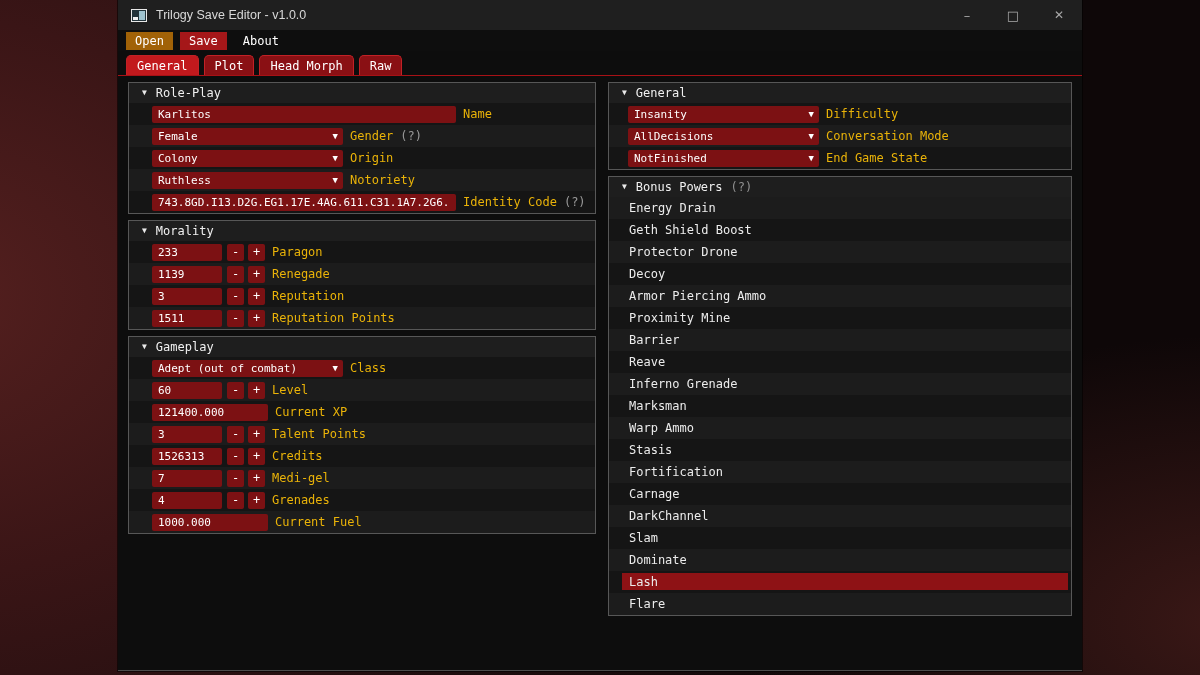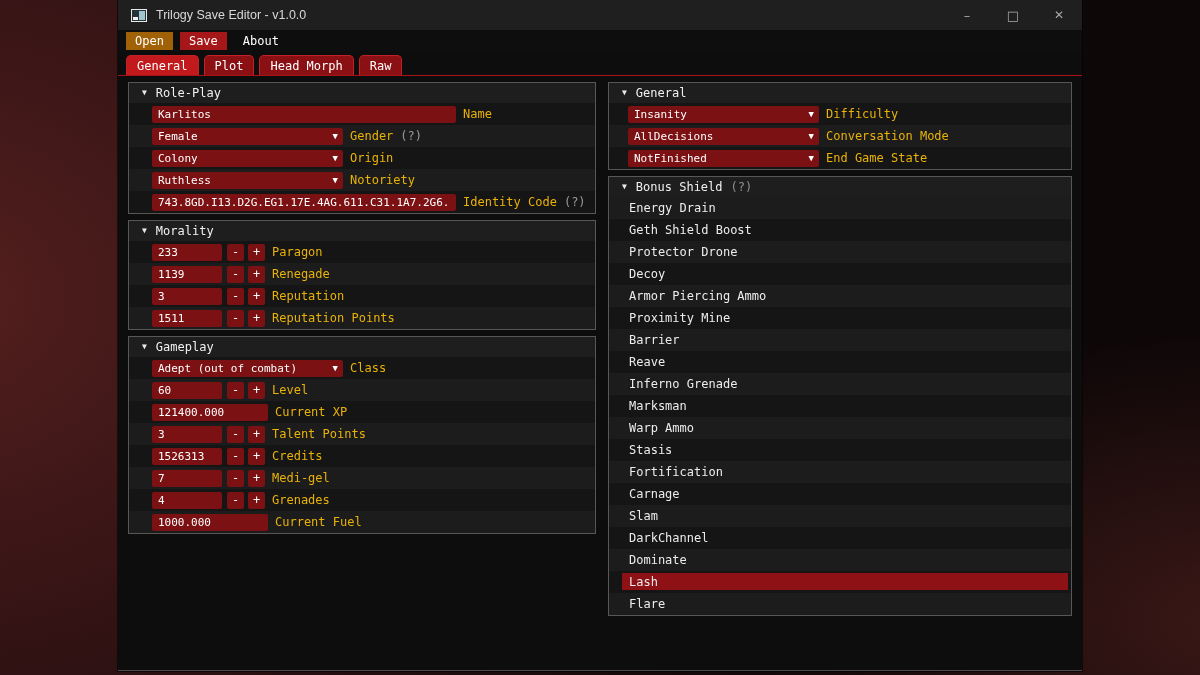--- a/index.html
+++ b/index.html
@@ -369,21 +369,21 @@
 
               <span class="flabel">End Game State</span>
 
             </div>
           </div>
       </div>
 
       <div class="panel">
         <div class="panel-header">
           <span class="tri">▼</span>
-          <span class="ptitle">Bonus Shield</span>
+          <span class="ptitle">Bonus Powers</span>
           <span class="phint">(?)</span>
         </div>
         <ul class="plist">
 
             <li class="pitem" data-selected="false">
               <span class="pl">Energy Drain</span>
             </li>
 
             <li class="pitem" data-selected="false">
               <span class="pl">Geth Shield Boost</span>
@@ -431,25 +431,25 @@
 
             <li class="pitem" data-selected="false">
               <span class="pl">Fortification</span>
             </li>
 
             <li class="pitem" data-selected="false">
               <span class="pl">Carnage</span>
             </li>
 
             <li class="pitem" data-selected="false">
+              <span class="pl">DarkChannel</span>
+            </li>
+
+            <li class="pitem" data-selected="false">
               <span class="pl">Slam</span>
-            </li>
-
-            <li class="pitem" data-selected="false">
-              <span class="pl">DarkChannel</span>
             </li>
 
             <li class="pitem" data-selected="false">
               <span class="pl">Dominate</span>
             </li>
 
             <li class="pitem" data-selected="true">
               <span class="pl">Lash</span>
             </li>
 

